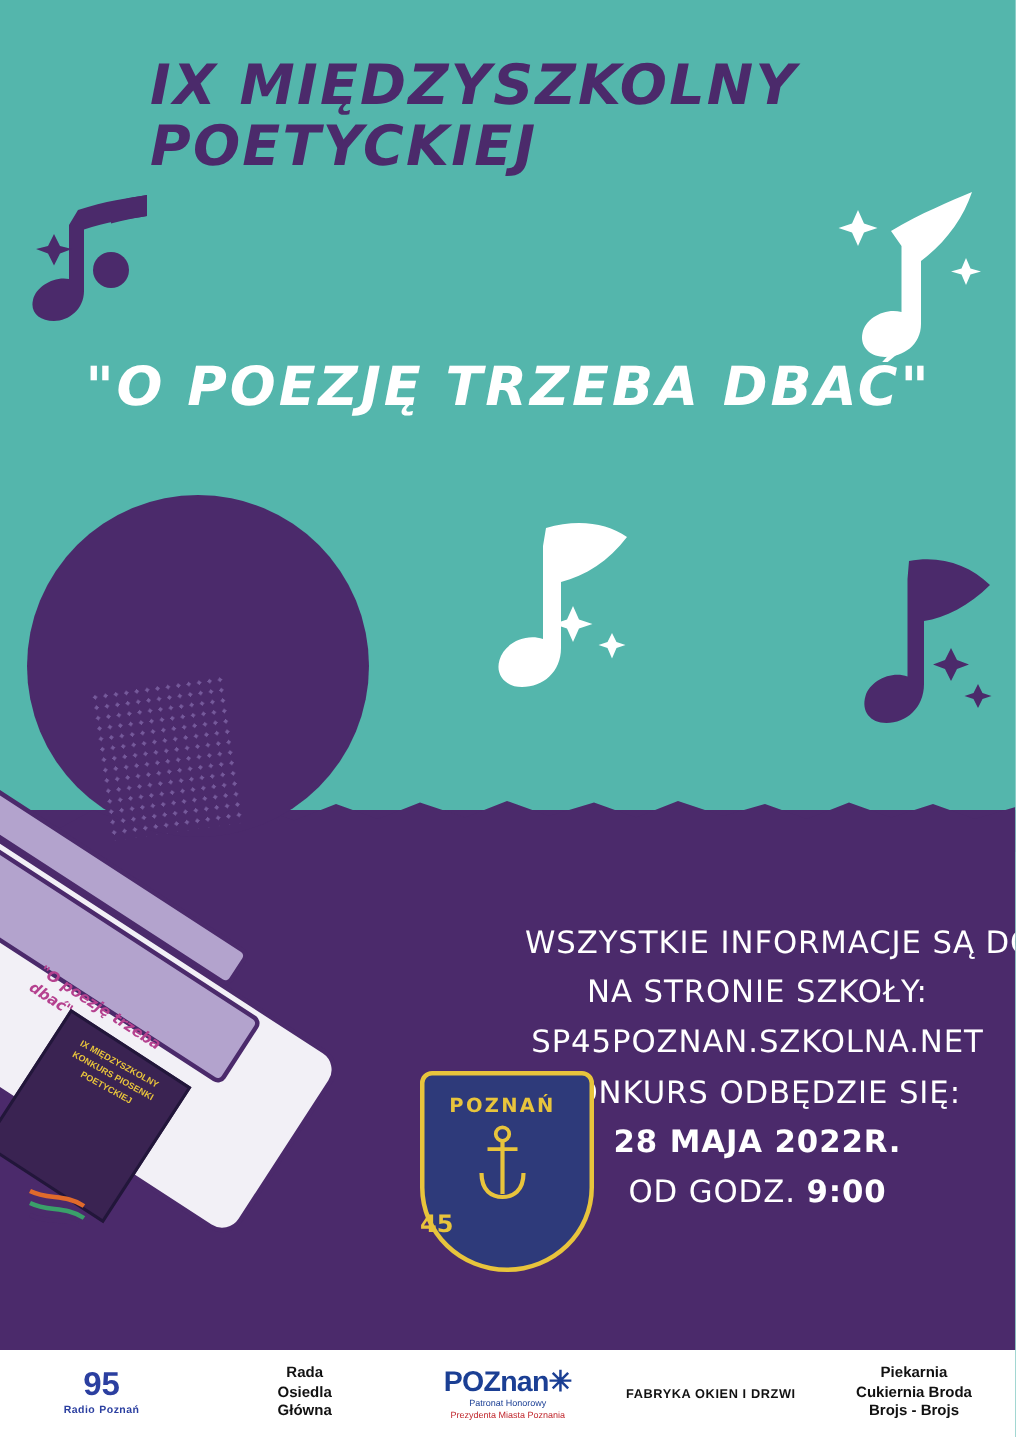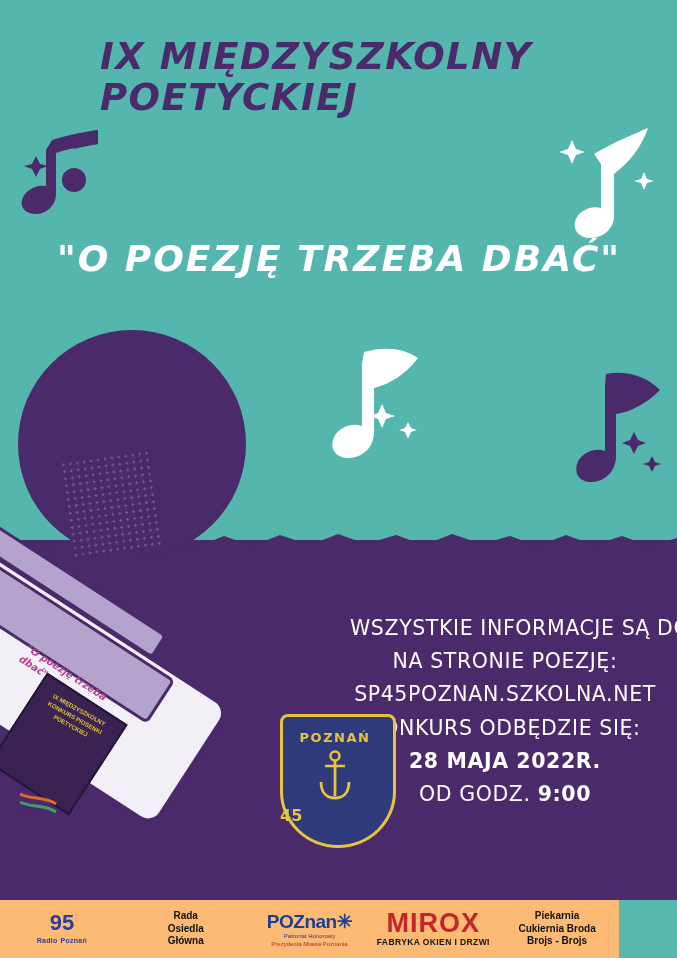--- a/index.html
+++ b/index.html
@@ -256,23 +256,23 @@
   .anchor {
     position: absolute;
     left: 37px; top: 36px;
     width: 36px; height: 52px;
   }
 
   
   .footer {
     position: absolute;
     left: 0; top: 900px;
-    width: 619px;
+    width: 677px;
     height: 58px;
-    background: #fdba74;
+    background: #ffffff;
     display: flex;
     align-items: center;
   }
   .sponsor {
     flex: 1 1 0;
     text-align: center;
     font-size: 10px;
     line-height: 1.25;
     color: #111111;
     font-family: "Liberation Sans", sans-serif;
@@ -382,21 +382,21 @@
   <div class="mic-book-label">"O poezję trzeba dbać"</div>
 
   <svg class="mic-cable" viewBox="0 0 60 26">
     <path d="M2,4 C14,10 26,6 38,14" stroke="#e06a2b" stroke-width="3" fill="none"></path>
     <path d="M2,12 C14,18 26,14 38,22" stroke="#3aa06a" stroke-width="3" fill="none"></path>
     <path d="M2,20 C14,26 24,22 34,26" stroke="#4b2a6b" stroke-width="3" fill="none"></path>
   </svg>
 
   <div class="info">
     <div class="info-line">WSZYSTKIE INFORMACJE SĄ DOSTĘPNE</div>
-    <div class="info-line">NA STRONIE POEZJĘ:</div>
+    <div class="info-line">NA STRONIE SZKOŁY:</div>
     <div class="info-line">SP45POZNAN.SZKOLNA.NET</div>
     <div class="info-line">KONKURS ODBĘDZIE SIĘ:</div>
     <div class="info-line bold">28 MAJA 2022R.</div>
     <div class="info-line"><span>OD GODZ. </span><span class="b">9:00</span></div>
   </div>
 
   <div class="crest">
     <div class="crest-shape"></div>
     <div class="crest-title">POZNAŃ</div>
     <svg class="anchor" viewBox="0 0 36 52">
@@ -422,21 +422,20 @@
       <div>Główna</div>
     </div>
 
     <div class="sponsor">
       <span class="poznan-logo">POZnan</span><span class="poznan-logo star">✳</span>
       <div class="poznan-cap">Patronat Honorowy</div>
       <div class="poznan-cap2">Prezydenta Miasta Poznania</div>
     </div>
 
     <div class="sponsor">
-      <div class="mirox">MIROX</div>
       <div class="mirox-sub">FABRYKA OKIEN I DRZWI</div>
     </div>
 
     <div class="sponsor">
       <div>Piekarnia</div>
       <div>Cukiernia Broda</div>
       <div>Brojs - Brojs</div>
     </div>
 
   </div>

